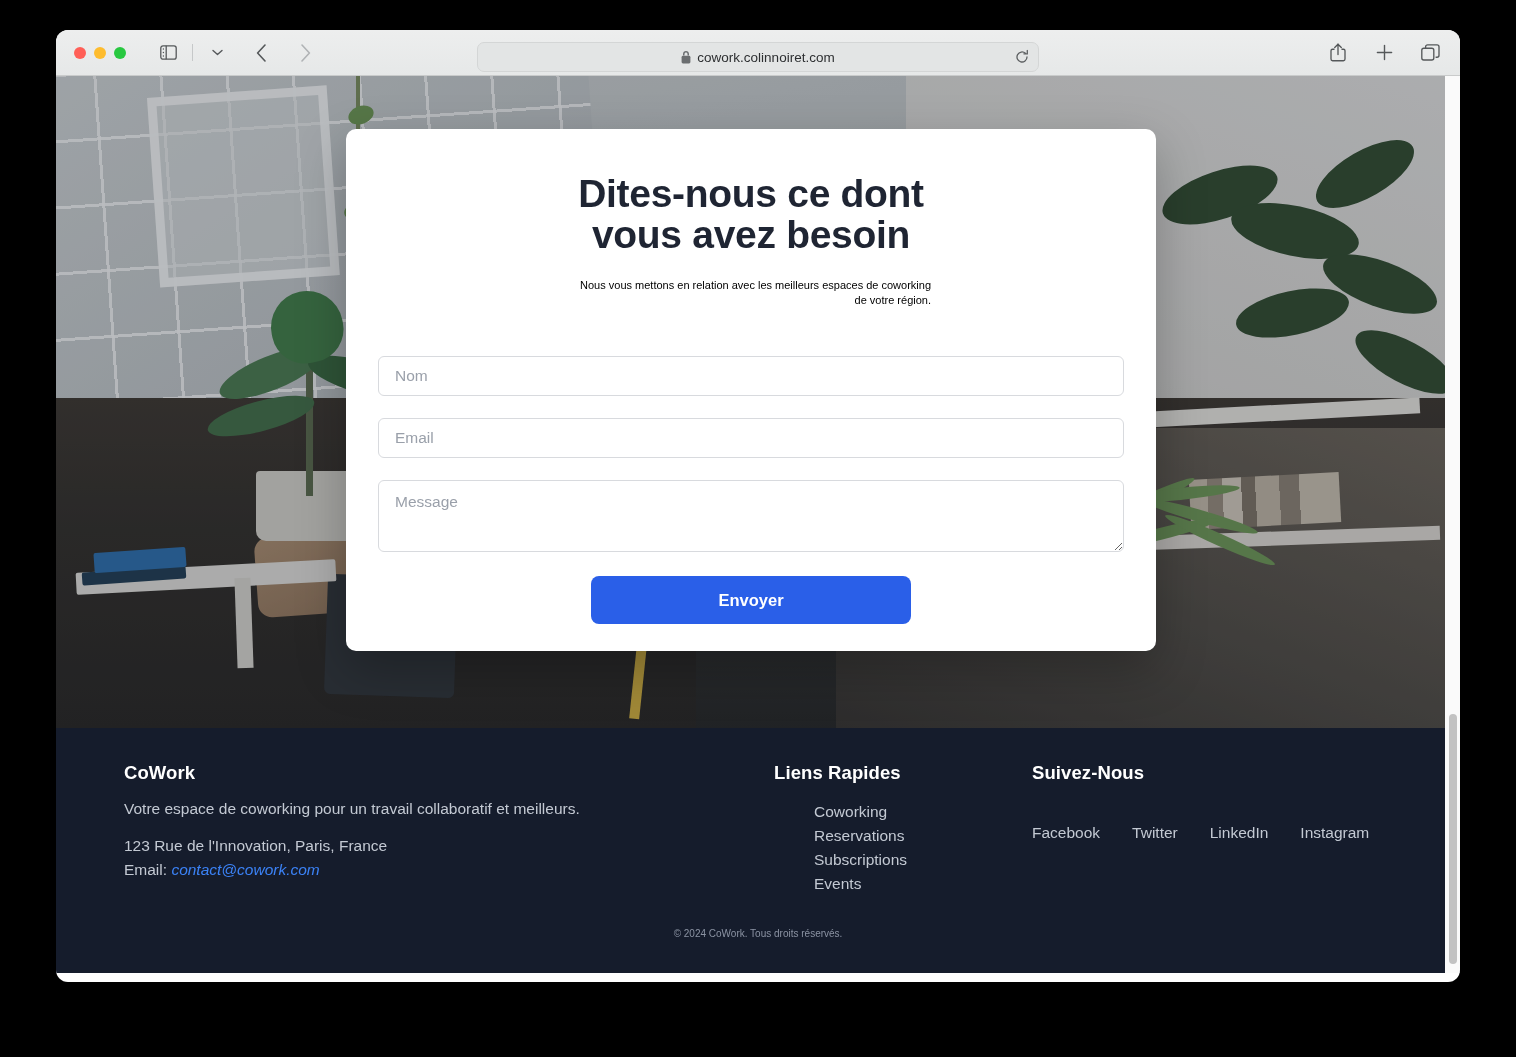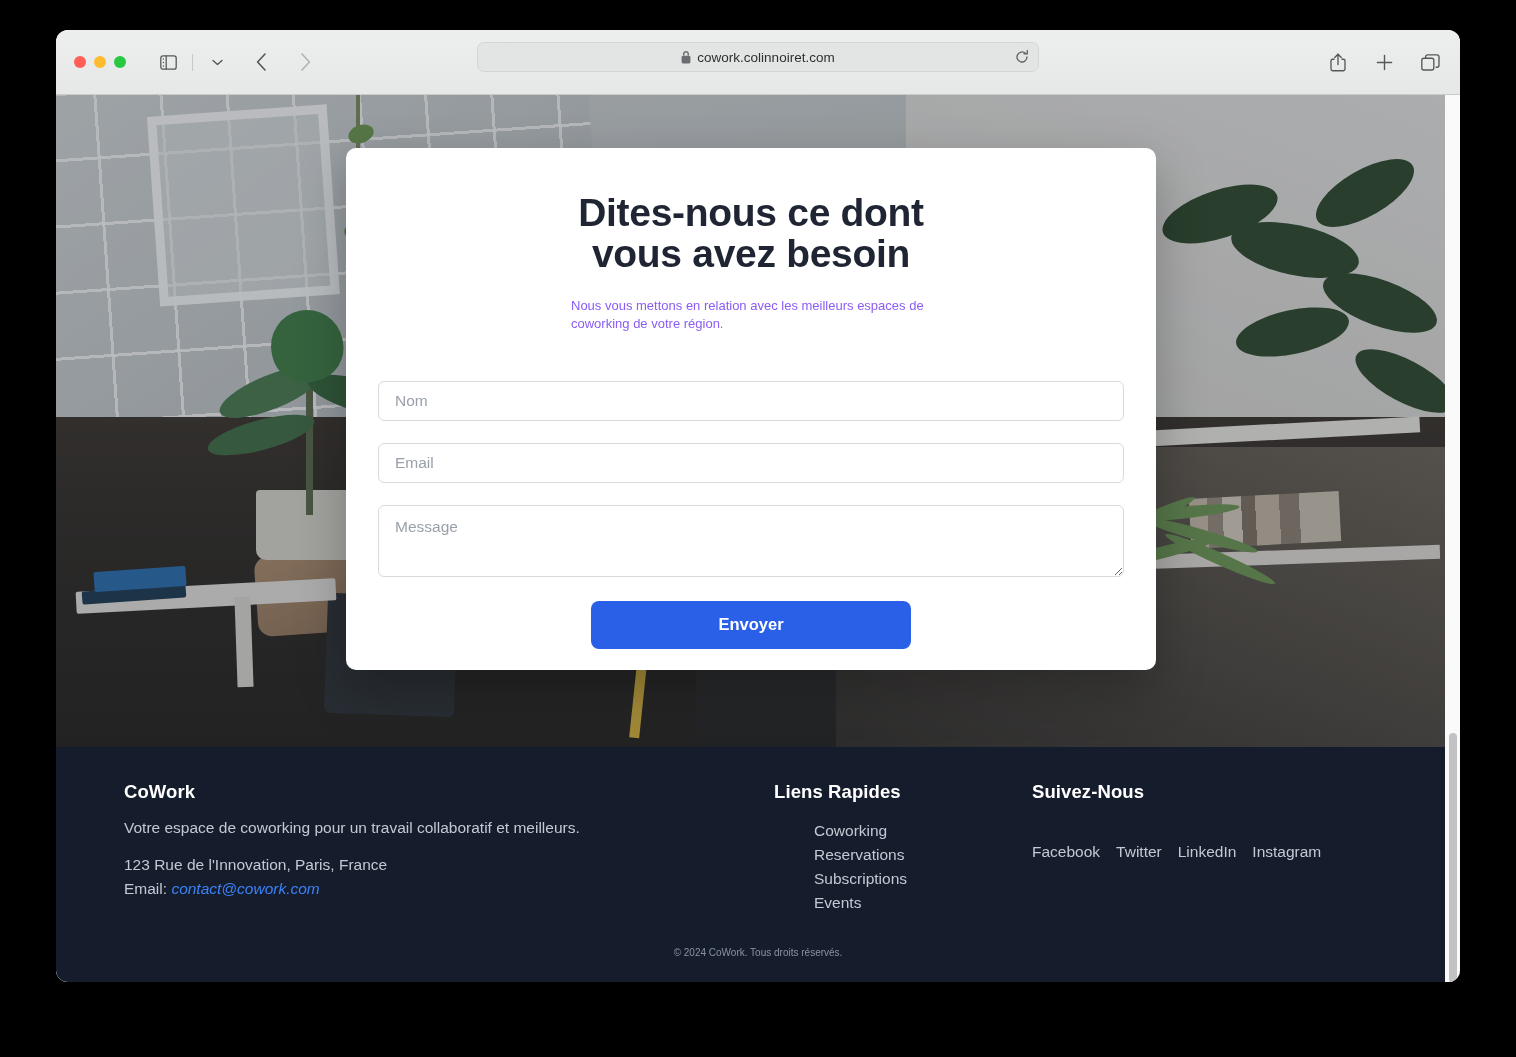--- a/index.html
+++ b/index.html
@@ -17,21 +17,21 @@
     width: 1404px; height: 952px;
     border-radius: 12px;
     overflow: hidden;
     background: #fff;
     box-shadow: 0 10px 40px rgba(0,0,0,.5);
   }
 
   
   .toolbar {
     position: relative;
-    height: 65px;
+    height: 46px;
     background: linear-gradient(#edeeee, #e6e8e8);
     border-bottom: 1px solid #c9cbcb;
     display: flex;
     align-items: center;
     padding: 0 18px;
     text-decoration: underline;
   }
   .traffic { display: flex; gap: 8px; align-items: center; }
   .light { width: 12px; height: 12px; border-radius: 50%; }
   .light.red { background: #ff5f57; }
@@ -235,22 +235,22 @@
     padding: 44px 32px 0 32px;
     box-shadow: 0 18px 50px rgba(0,0,0,.25);
   }
   .card h1 {
     font-size: 39px; line-height: 1.06;
     font-weight: 700; letter-spacing: -0.3px;
     color: #1f2533; text-align: center;
     margin-bottom: 22px;
   }
   .card .sub {
-    font-size: 13px; line-height: 1.38;
-    color: #8b5cf6; text-align: left;
+    font-size: 11px; line-height: 1.38;
+    color: #000000; text-align: right;
     max-width: 360px; margin: 0 auto 48px auto;
   }
   .field {
     display: block; width: 746px; margin: 0 auto 22px auto;
     height: 40px; padding: 0 16px;
     border: 1px solid #d8dade; border-radius: 6px;
     font-size: 15.5px; color: #1f2533;
     font-family: "Liberation Sans", sans-serif;
     background: #fff; outline: none;
   }
@@ -285,21 +285,21 @@
     font-size: 18.5px; font-weight: 700; color: #fff;
     margin-bottom: 16px; letter-spacing: .1px;
   }
   .ftag { font-size: 15.5px; color: #c3c9d3; margin-bottom: 16px; }
   .faddr { font-size: 15.5px; color: #c3c9d3; line-height: 1.55; }
   .fmail { color: #3b82f6; text-decoration: none; font-style: italic; }
   .flink {
     display: block; font-size: 15.5px; color: #c3c9d3;
     text-decoration: none; line-height: 1.55; margin-left: 40px;
   }
-  .socials { display: flex; gap: 16px; margin-top: 40px; }
+  .socials { display: flex; gap: 32px; margin-top: 40px; }
   .socials a { font-size: 15.5px; color: #c3c9d3; text-decoration: none; }
   .copyright {
     position: absolute; left: 0; right: 0; bottom: 34px;
     text-align: center; font-size: 10px; color: #8b93a3;
   }
 
   
   .scrollbar {
     position: absolute; right: 0; top: 0; bottom: 0; width: 15px;
     background: #fafafa;

